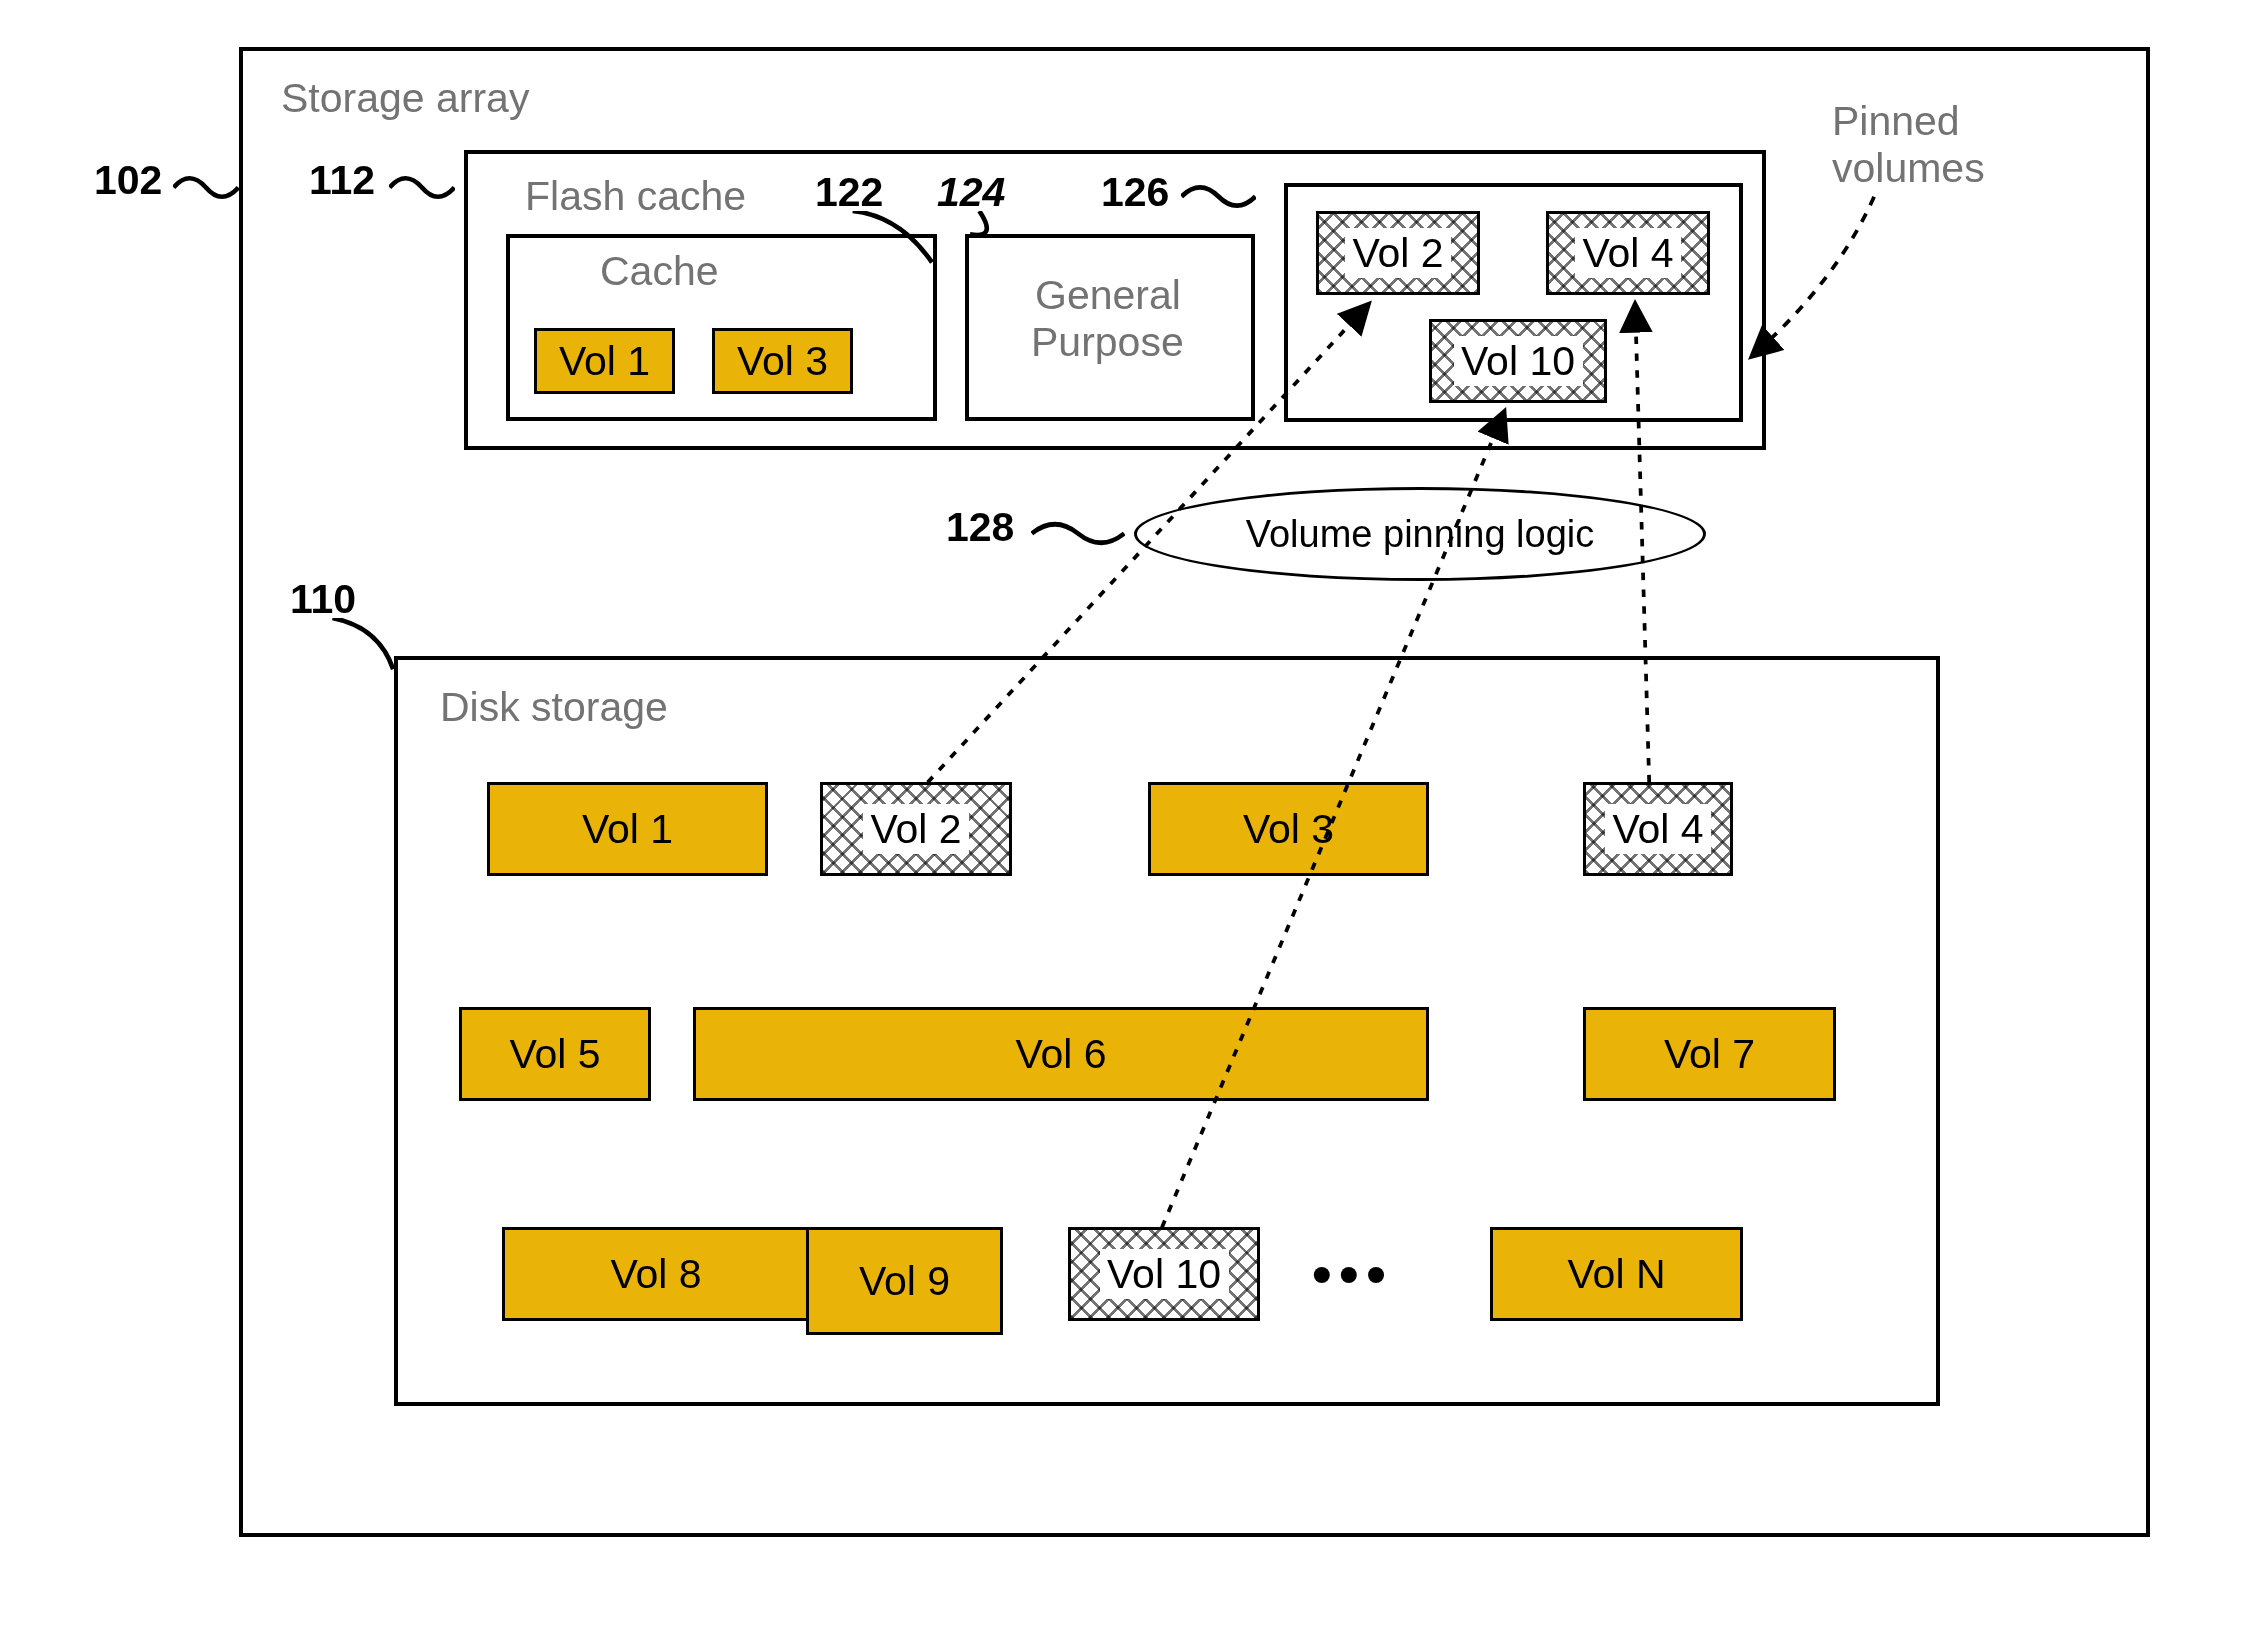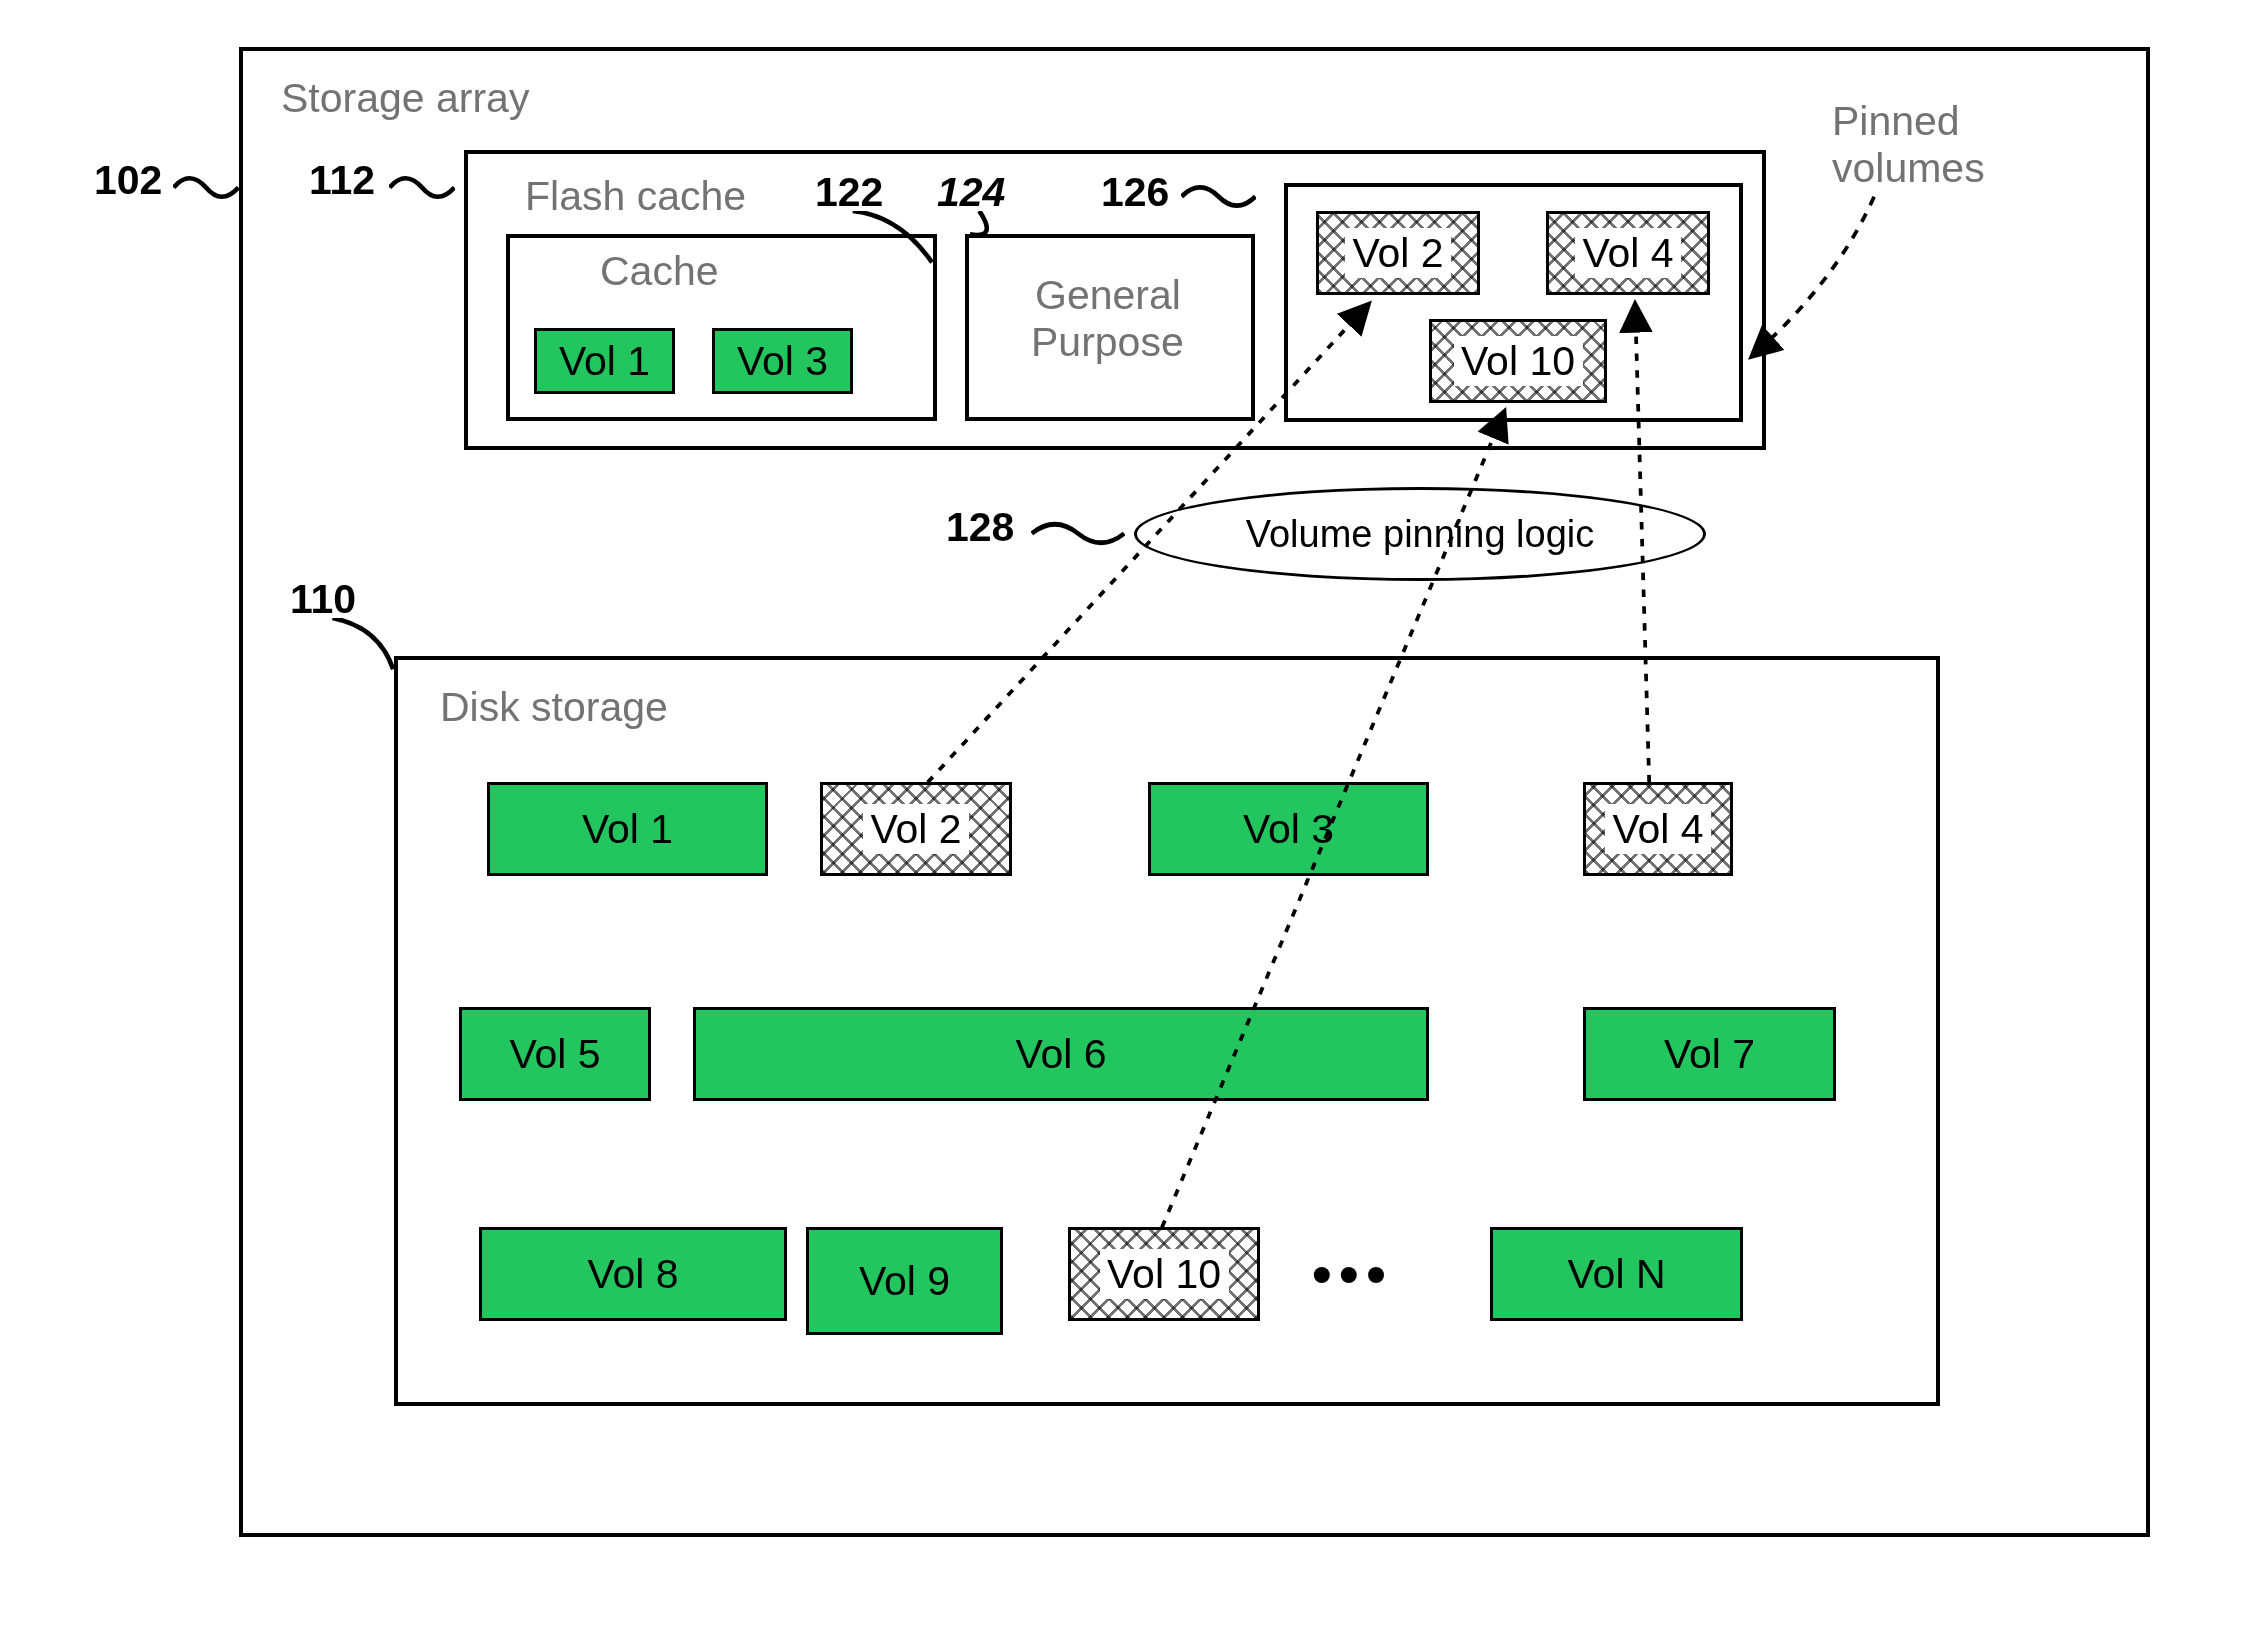--- a/index.html
+++ b/index.html
@@ -25,21 +25,21 @@
   .label {
     position: absolute;
     font-size: 41px;
     color: #737373;
     white-space: nowrap;
   }
   .vol {
     position: absolute;
     border: 3.7px solid #000;
     box-sizing: border-box;
-    background: #22c55e;
+    background: #eab308;
     display: flex;
     align-items: center;
     justify-content: center;
     font-size: 41px;
   }
   .hatched {
     background-image:
       repeating-linear-gradient(45deg, rgba(0,0,0,0.55) 0 2.8px, transparent 2.8px 13px),
       repeating-linear-gradient(-45deg, rgba(0,0,0,0.55) 0 2.8px, transparent 2.8px 13px);
     background-color: #fff;
@@ -178,21 +178,21 @@
   <div class="vol" style="left:459px; top:1007px; width:192px; height:94px;">
       <span>Vol 5</span>
     </div>
   <div class="vol" style="left:693px; top:1007px; width:736px; height:94px;">
       <span>Vol 6</span>
     </div>
   <div class="vol" style="left:1583px; top:1007px; width:253px; height:94px;">
       <span>Vol 7</span>
     </div>
 
-  <div class="vol" style="left:479px; top:1227px; width:308px; height:94px;">
+  <div class="vol" style="left:502px; top:1227px; width:308px; height:94px;">
       <span>Vol 8</span>
     </div>
   <div class="vol" style="left:806px; top:1227px; width:197px; height:108px;">
       <span>Vol 9</span>
     </div>
   <div class="vol hatched" style="left:1068px; top:1227px; width:192px; height:94px;">
       <span class="inner-label">Vol 10</span>
     </div>
   <div class="dots" style="left:1312px; top:1241px;">•••</div>
   <div class="vol" style="left:1490px; top:1227px; width:253px; height:94px;">

